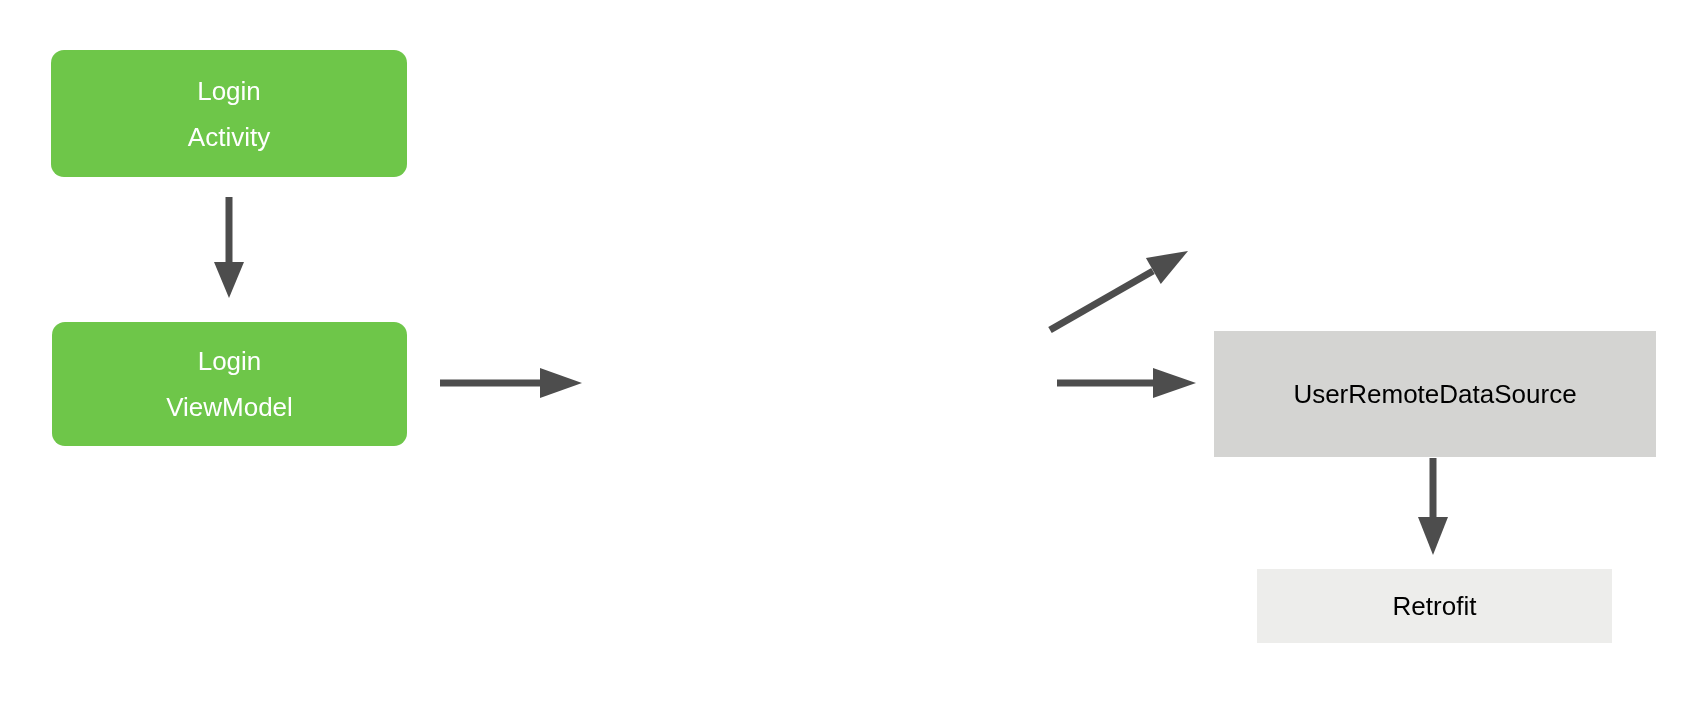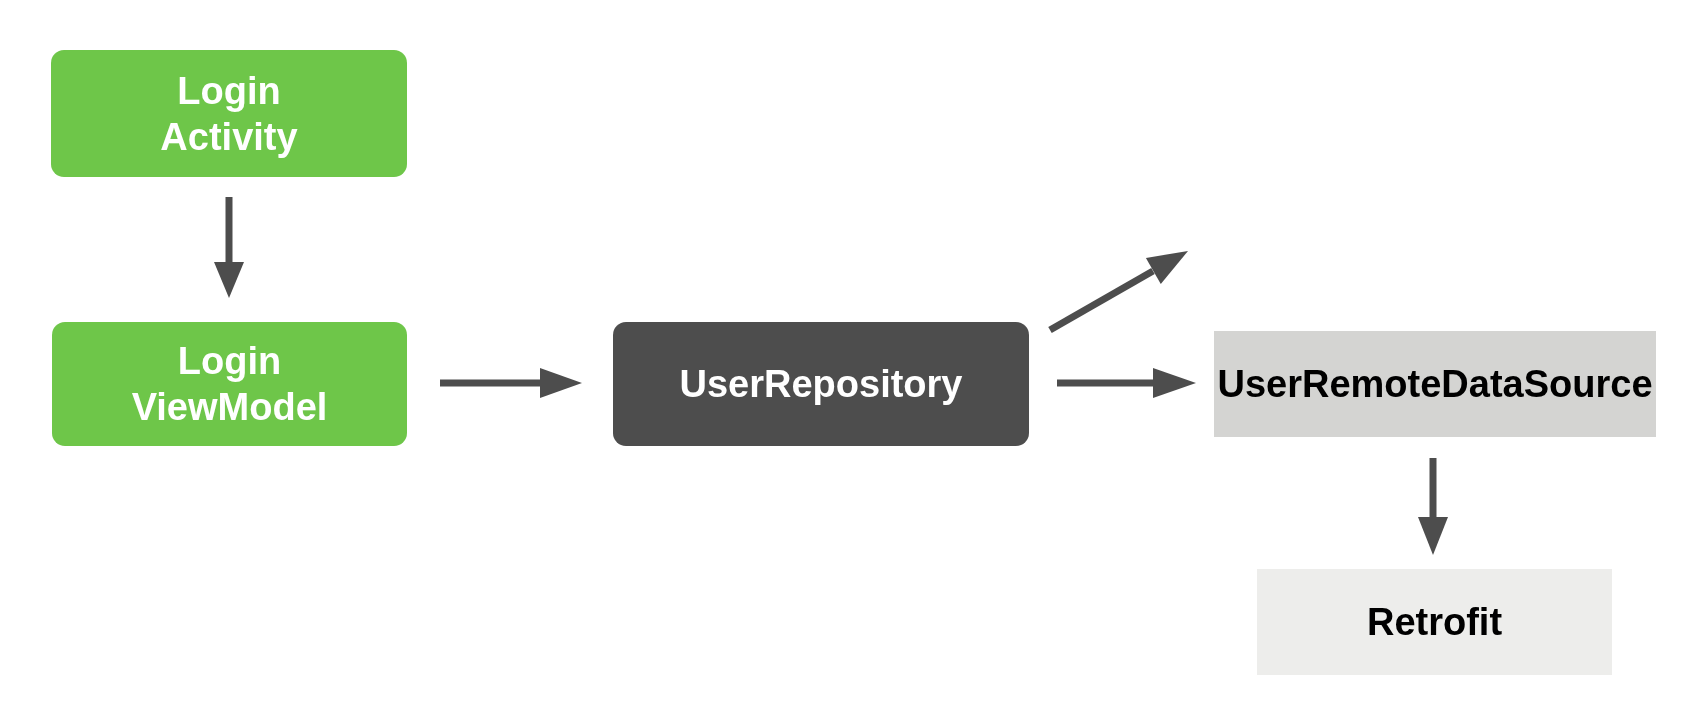--- a/index.html
+++ b/index.html
@@ -15,23 +15,23 @@
     overflow: hidden;
     font-family: "Liberation Sans", sans-serif;
   }
   .node {
     position: absolute;
     display: flex;
     align-items: center;
     justify-content: center;
     text-align: center;
     white-space: pre-line;
-    font-size: 38px;
+    font-size: 26px;
     line-height: 46px;
-    font-weight: 700;
+    font-weight: 400;
     box-sizing: border-box;
   }
   .node.green {
     background: #6EC649;
     color: #FFFFFF;
     border-radius: 13px;
   }
   .node.dark {
     background: #4D4D4D;
     color: #FFFFFF;
@@ -44,22 +44,22 @@
   }
   .node.lightgray {
     background: #EDEDEB;
     color: #000000;
     border-radius: 0;
   }
   #login-activity        { left: 51px;   top: 50px;  width: 356px; height: 127px; }
   #login-viewmodel       { left: 52px;   top: 322px; width: 355px; height: 124px; }
   #user-repository       { left: 613px;  top: 322px; width: 416px; height: 124px; }
   #user-local-data-source  { left: 1214px; top: 160px; width: 442px; height: 106px; }
-  #user-remote-data-source { left: 1214px; top: 331px; width: 442px; height: 106px; }
-  #retrofit              { left: 1257px; top: 569px; width: 355px; height: 106px; }
+  #user-remote-data-source { left: 1214px; top: 331px; width: 442px; height: 126px; }
+  #retrofit              { left: 1257px; top: 569px; width: 355px; height: 74px; }
   .arrow-layer {
     position: absolute;
     left: 0;
     top: 0;
     width: 1705px;
     height: 726px;
     pointer-events: none;
   }
   .arrow-layer line {
     stroke: #4D4D4D;
@@ -73,21 +73,20 @@
 <body>
 
 <div class="canvas">
 
   <div id="login-activity" class="node green">Login
 Activity</div>
 
   <div id="login-viewmodel" class="node green">Login
 ViewModel</div>
 
-  <div id="user-repository" class="node dark">UserRepository</div>
 
 
   <div id="user-remote-data-source" class="node gray">UserRemoteDataSource</div>
 
   <div id="retrofit" class="node lightgray">Retrofit</div>
 
   <svg class="arrow-layer" viewBox="0 0 1705 726">
 
     <g>
       <line x1="229" y1="197" x2="229" y2="262"></line>

